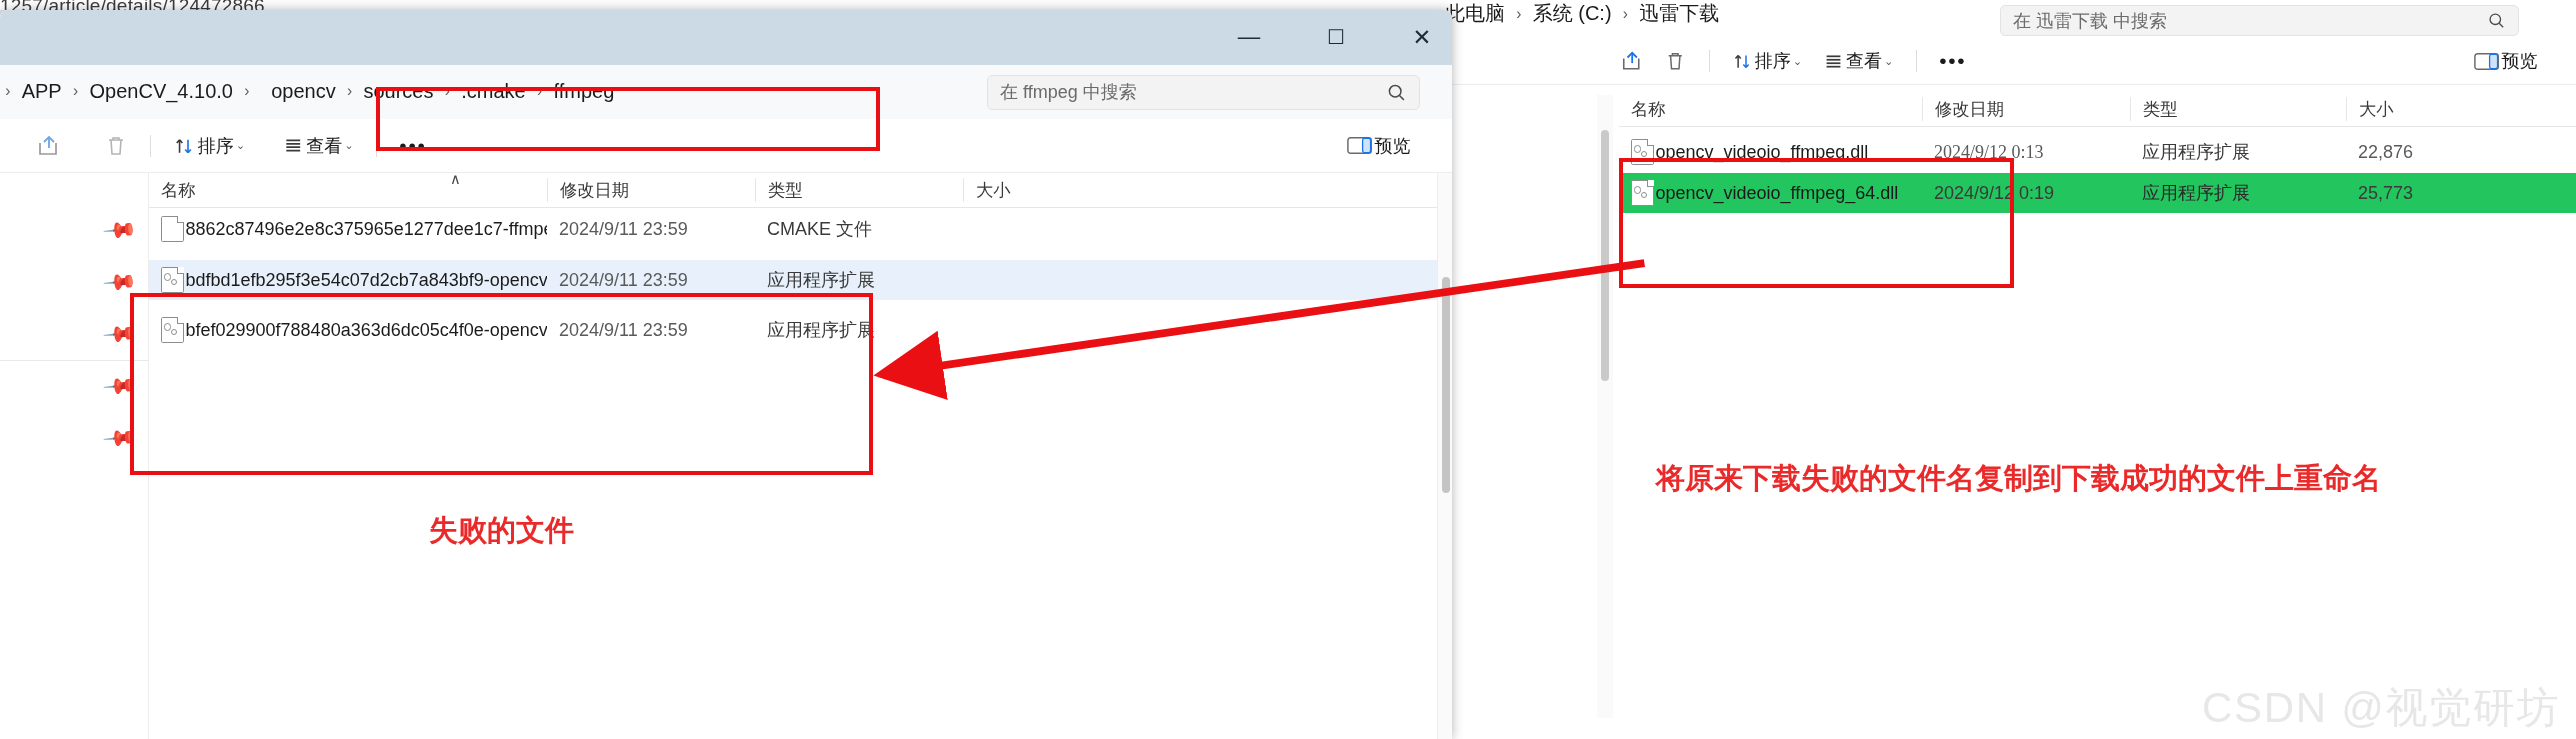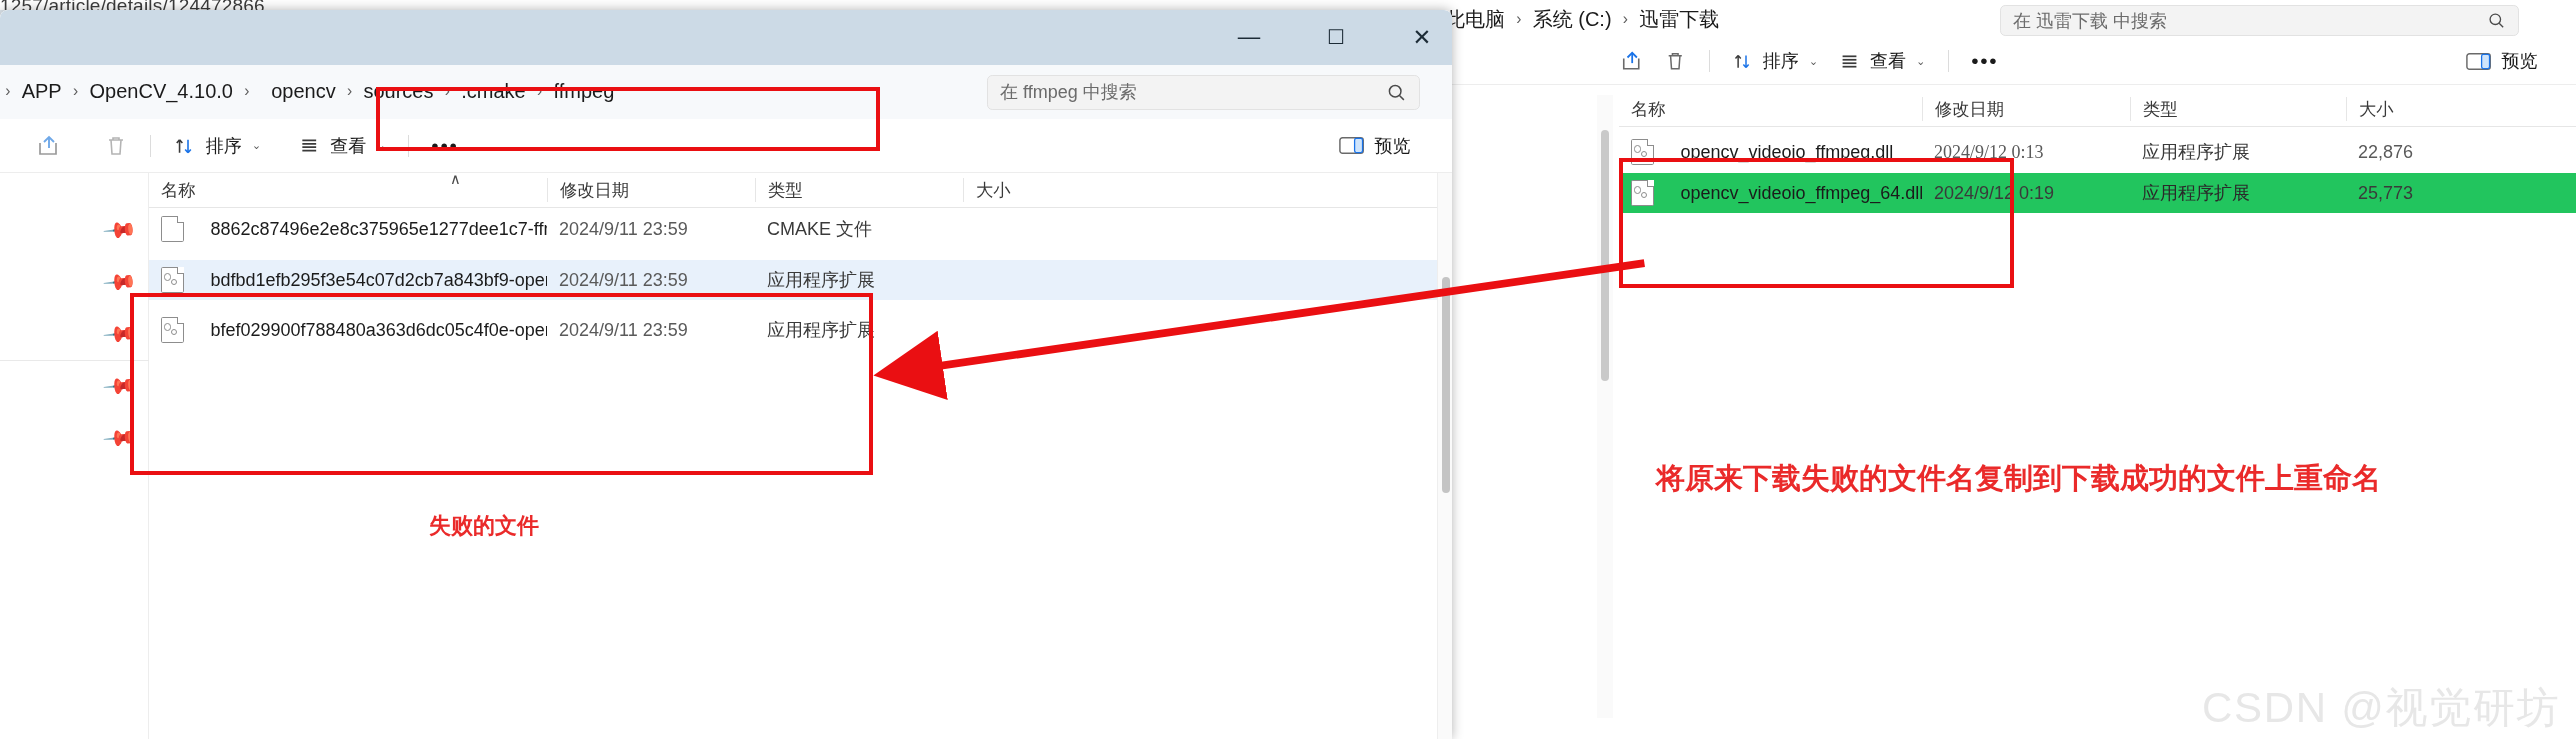--- a/index.html
+++ b/index.html
@@ -28,21 +28,21 @@
   .chrome-ico { position: absolute; top: 1.7px; font-size: 17.3px; color: #5a5a5a; }
 
   
   .win-back {
     position: absolute; left: 1420px; top: 0; width: 1156px; height: 739px;
     background: #ffffff;
   }
   .back-titlebar {
     position: absolute; left: 0; top: 0; width: 1156px; height: 38px;
     background: #ffffff;
-    display: flex; align-items: center;
+    display: flex; align-items: flex-start;
   }
   .back-breadcrumb {
     display: flex; align-items: center; gap: 0; margin-left: 15.6px;
     font-size: 20px; color: #1b1b1b;
   }
   .back-breadcrumb .crumb { padding: 0 9.5px; white-space: nowrap; }
   .back-breadcrumb .sep { color: #5d5d5d; font-size: 15.6px; padding: 0 1.7px; }
 
   .search-pill {
     position: absolute; background: #f3f3f3; border: 0.9px solid #e2e2e2;
@@ -50,41 +50,41 @@
     padding: 0 12px; color: #6b6b6b; font-size: 18px;
   }
   .search-pill .ph { flex: 1; white-space: nowrap; }
 
   .back-toolbar {
     position: absolute; left: 0; top: 38px; width: 1156px; height: 47px;
     background: #ffffff; display: flex; align-items: center;
     border-bottom: 0.9px solid #ededed;
   }
   .tb-btn {
-    display: flex; align-items: center; gap: 10px;
+    display: flex; align-items: center; gap: 2px;
     padding: 4.3px 10.4px; border-radius: 4.3px; color: #1b1b1b; font-size: 18px;
     white-space: nowrap;
   }
   .tb-sep { width: 0.9px; height: 22.5px; background: #dcdcdc; margin: 0 12px; }
   .caret { font-size: 11.3px; color: #555; }
 
   
   .colhead {
     display: flex; align-items: center; height: 35px;
     font-size: 17.3px; color: #393939; border-bottom: 0.9px solid #e6e6e6;
     background: #fff;
   }
   .colhead .c { padding-left: 12px; }
 
   .row {
     display: flex; align-items: center; height: 40px; font-size: 18px;
     color: #1b1b1b;
   }
   .row .c { padding-left: 12px; white-space: nowrap; overflow: hidden; }
-  .row .c.name { display: flex; align-items: center; gap: 27px; }
+  .row .c.name { display: flex; align-items: center; gap: 2px; }
   .row.sel-blue { background: #e8f1fb; }
   .row.sel-grey { background: #22c55e; }
 
   
   .fico { width: 22.5px; height: 26px; position: relative; flex: 0 0 22.5px; }
   .fico .pg {
     position: absolute; inset: 0; background: #fff;
     border: 1.4px solid #8d8d8d; border-radius: 1.7px;
   }
   .fico .fold {
@@ -463,21 +463,21 @@
 
   <svg class="arrow-svg" style="left:831px;top:251px;width:831px;height:173px;" viewBox="0 0 960 200">
     <defs>
       <marker id="ah" markerWidth="9" markerHeight="9" refX="7.5" refY="4.5" orient="auto">
         <polygon points="0,0 9,4.5 0,9" fill="#ea0f12"></polygon>
       </marker>
     </defs>
     <line x1="940" y1="14" x2="62" y2="142" stroke="#ea0f12" stroke-width="9" marker-end="url(#ah)"></line>
   </svg>
 
-  <div class="redtext" style="left:429px;top:511px;font-size:22px;">失败的文件</div>
+  <div class="redtext" style="left:429px;top:511px;font-size:29px;">失败的文件</div>
 
 
   <div class="redtext" style="left:1656px;top:459px;font-size:29px;">将原来下载失败的文件名复制到下载成功的文件上重命名</div>
 
   <div class="watermark">CSDN @视觉研坊</div>
 
 </div>
 
 
 </body></html>

